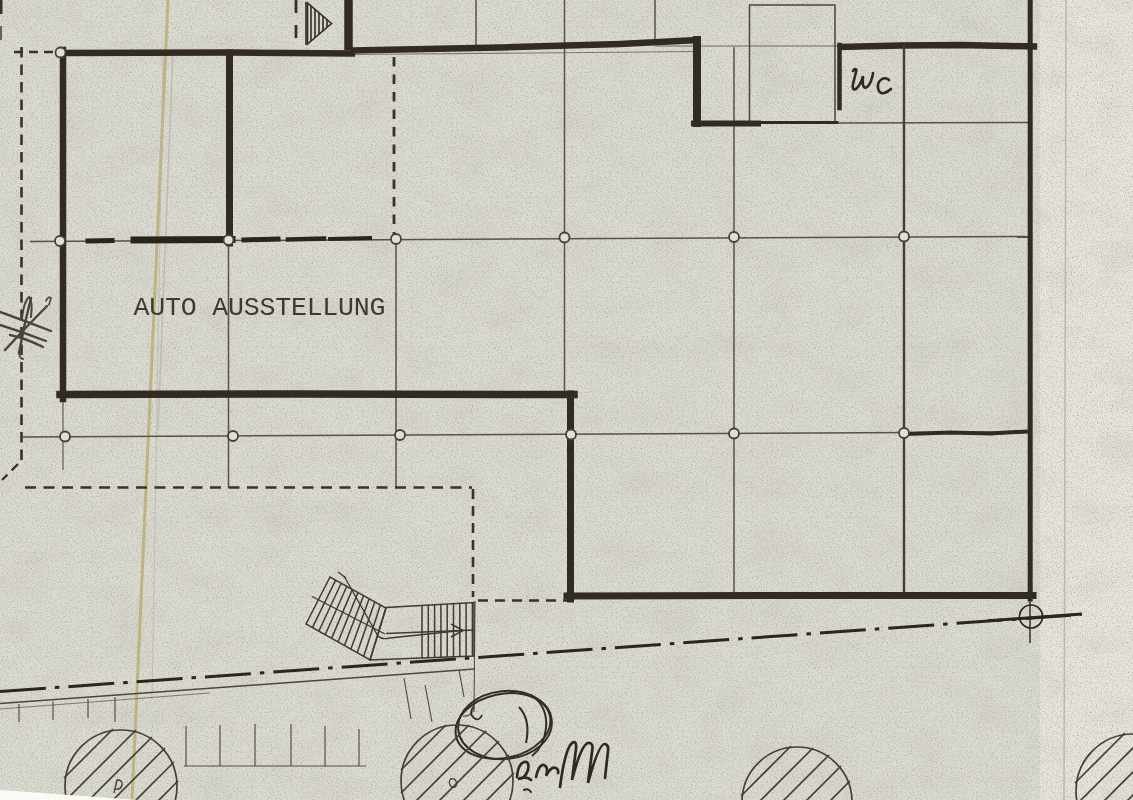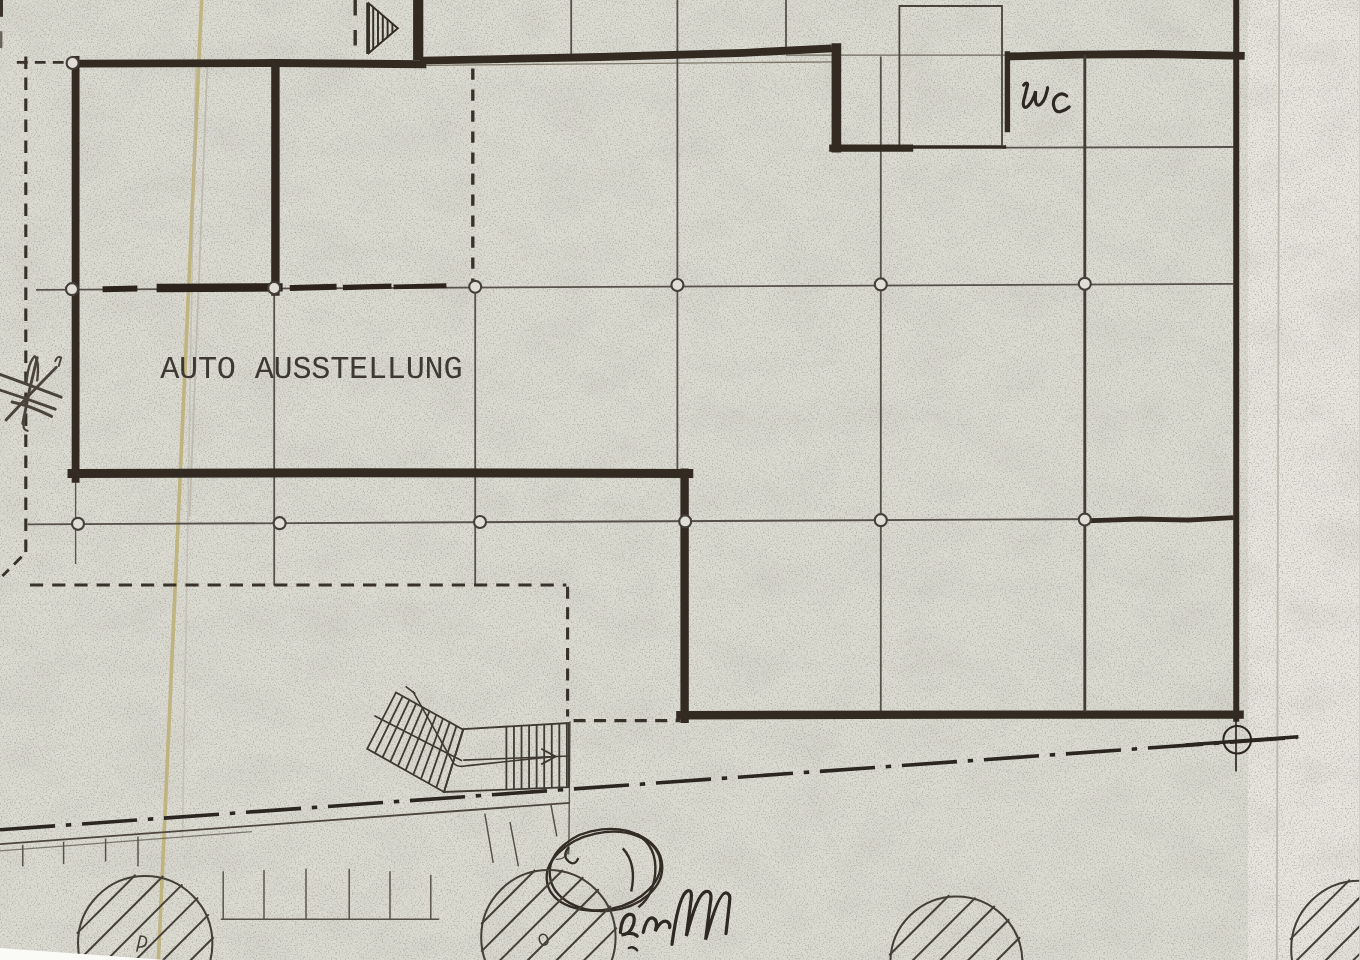--- a/index.html
+++ b/index.html
@@ -1,16 +1,16 @@
 <!DOCTYPE html>
 <html><head>
 <meta charset="utf-8">
 <style>
   html,body{margin:0;padding:0;background:#dedcd4;}
-  #page{position:relative;width:1133px;height:800px;overflow:hidden;background:#7dd3fc;}
+  #page{position:relative;width:1133px;height:800px;overflow:hidden;background:#ffffff;}
   svg{position:absolute;left:0;top:0;filter:blur(0.35px);}
 </style>
 </head>
 <body>
 <div id="page">
 <svg width="1133" height="800" viewBox="0 0 1133 800">
 <defs>
   <filter id="grain" x="0" y="0" width="100%" height="100%">
     <feTurbulence type="fractalNoise" baseFrequency="0.8" numOctaves="3" seed="11" result="n"></feTurbulence>
     <feColorMatrix in="n" type="matrix" values="0 0 0 0 0.33  0 0 0 0 0.32  0 0 0 0 0.28  0 0 2.7 0 -1.3"></feColorMatrix>

